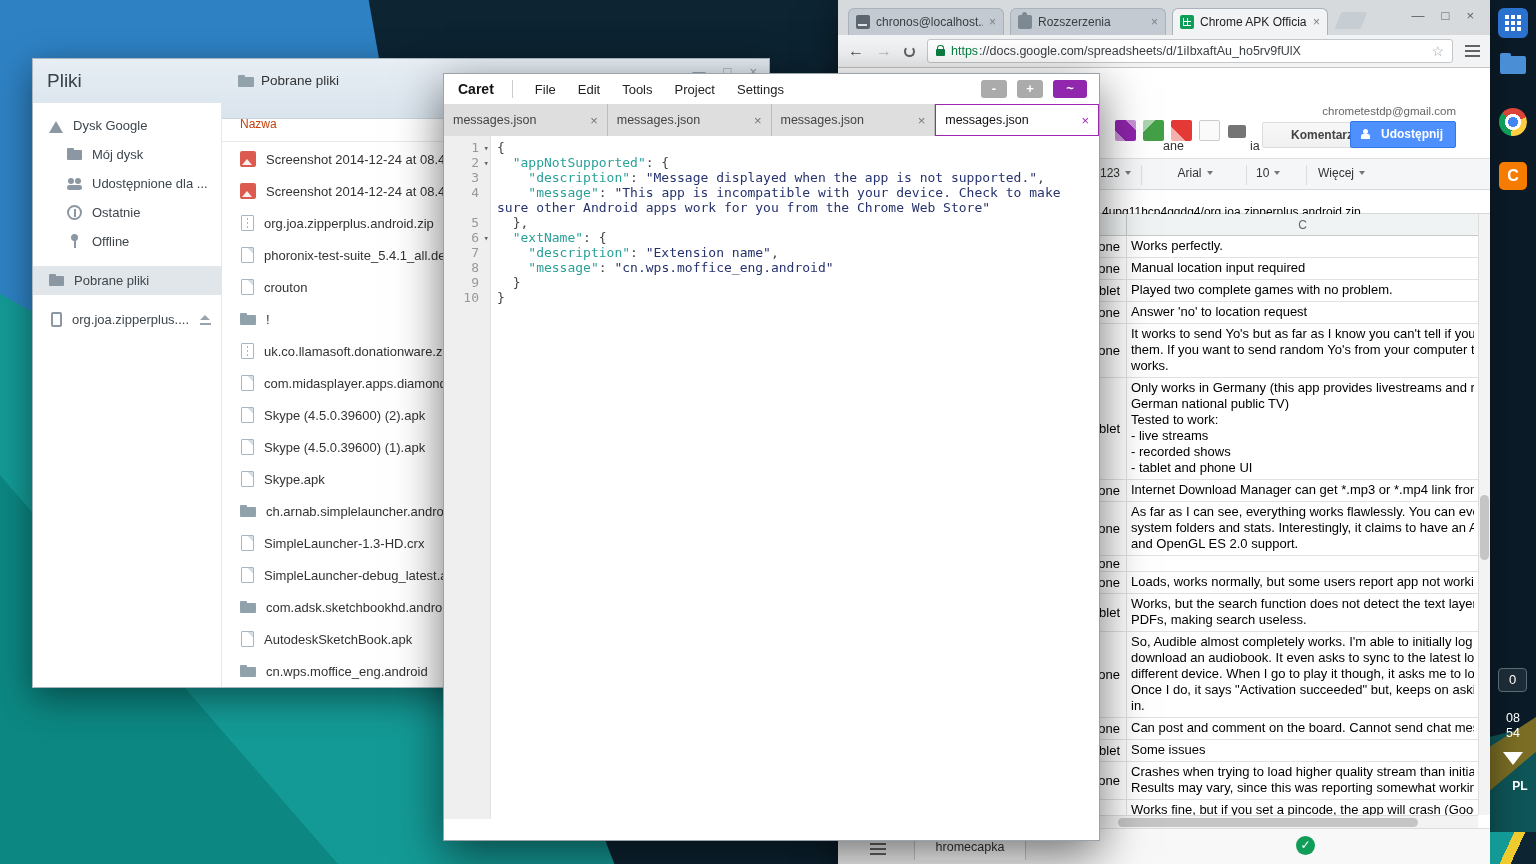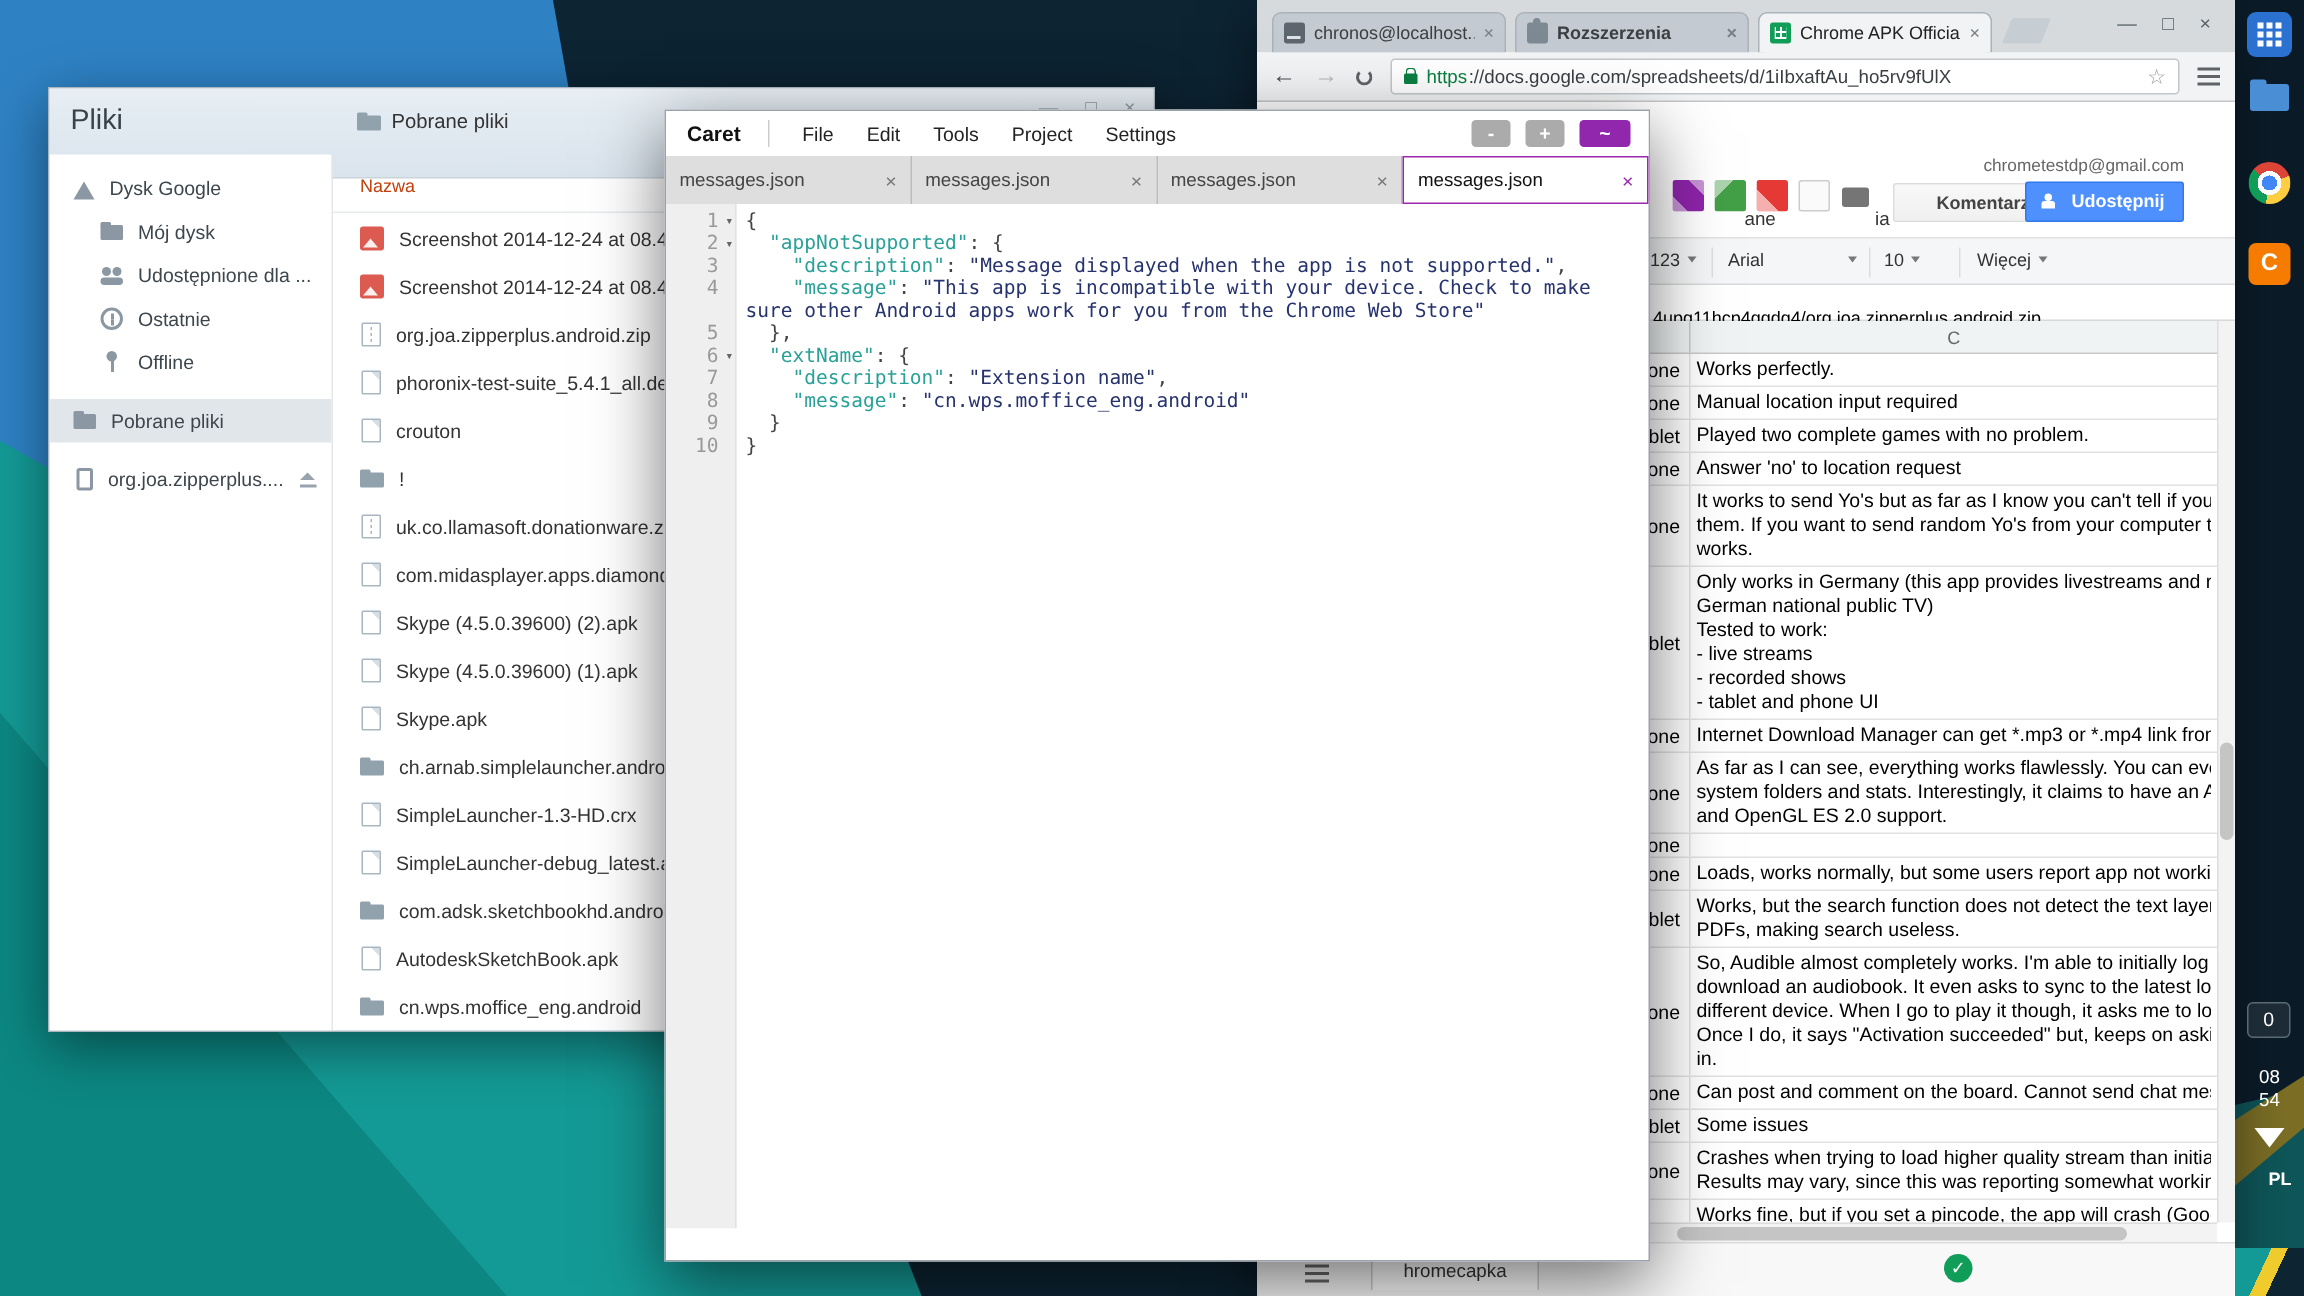--- a/index.html
+++ b/index.html
@@ -312,21 +312,21 @@
       <span class="winctl">
         <span>—</span>
         <span>□</span>
         <span>×</span>
       </span>
     <div class="gtab" style="left: 10px;">
           <span class="fav fav-terminal"></span>
           <span class="gtab-title">chronos@localhost...</span>
           <span class="gtab-x">×</span>
         </div>
-        <div class="gtab" style="left: 172px; font-weight: bold;">
+        <div class="gtab" style="left: 172px;">
           <span class="fav fav-extensions"></span>
           <span class="gtab-title">Rozszerzenia</span>
           <span class="gtab-x">×</span>
         </div>
         <div class="gtab active" style="left: 334px;">
           <span class="fav fav-sheets"></span>
           <span class="gtab-title">Chrome APK Officia...</span>
           <span class="gtab-x">×</span>
         </div>
       </div>
@@ -356,21 +356,21 @@
       <span class="bubble"></span>
       <span class="btn-comments">Komentarze</span>
       <span class="btn-share"><span class="share-person"></span><span>Udostępnij</span></span>
 
       <div class="sh-toolbar">
         <span class="drop" style="left:262px">
             <span>123</span>
             <span class="caret-down"></span>
           </span>
         <span class="tsep" style="left:303px"></span>
-        <span class="drop" style="left:314px;width:86px;justify-content:space-between">
+        <span class="drop" style="left:314px;width:86px;justify-content:center">
             <span>Arial</span>
             <span class="caret-down"></span>
           </span>
         <span class="tsep" style="left:408px"></span>
         <span class="drop" style="left:418px">
             <span>10</span>
             <span class="caret-down"></span>
           </span>
         <span class="tsep" style="left:468px"></span>
         <span class="drop" style="left:480px">

